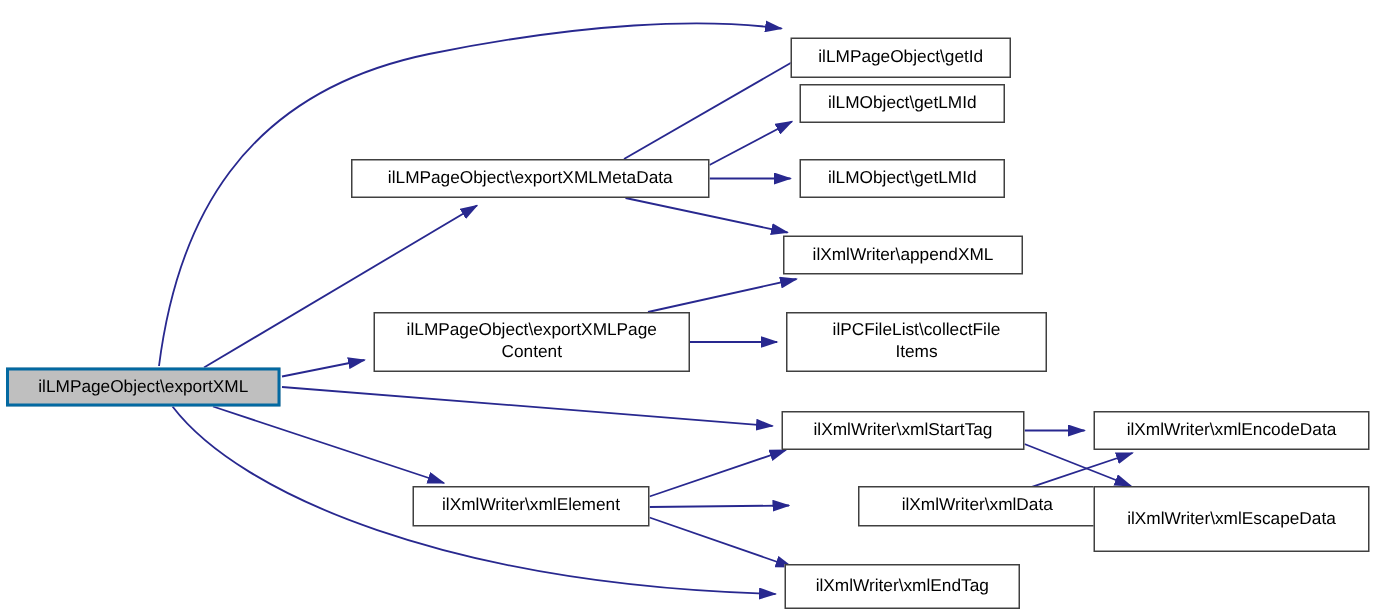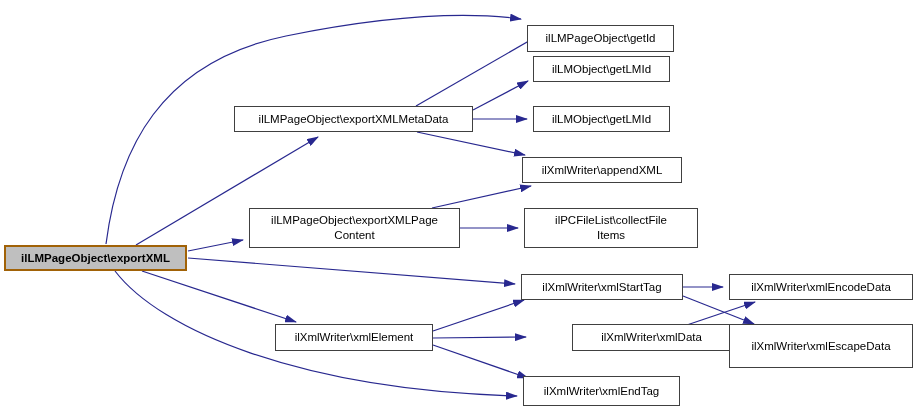--- a/index.html
+++ b/index.html
@@ -21,23 +21,22 @@
     line-height:1.3;
     display:flex;
     align-items:center;
     justify-content:center;
     text-align:center;
     white-space:pre-line;
     cursor:pointer;
   }
   .node.root{
     background:var(--root-fill,#bfbfbf);
-    border:2px solid #a16207;
+    border:2px solid #0369a1;
     cursor:default;
-    font-weight:bold;
   }
 </style>
 </head>
 <body>
 
 <div class="stage">
   <svg class="edges" width="919" height="408" viewBox="0 0 919 408">
     <defs>
       <marker id="arrowhead" viewBox="0 0 12 8" markerWidth="12" markerHeight="8" refX="11" refY="4" orient="auto" markerUnits="userSpaceOnUse">
         <path d="M0,0 L12,4 L0,8 z" fill="#28288f"></path>

